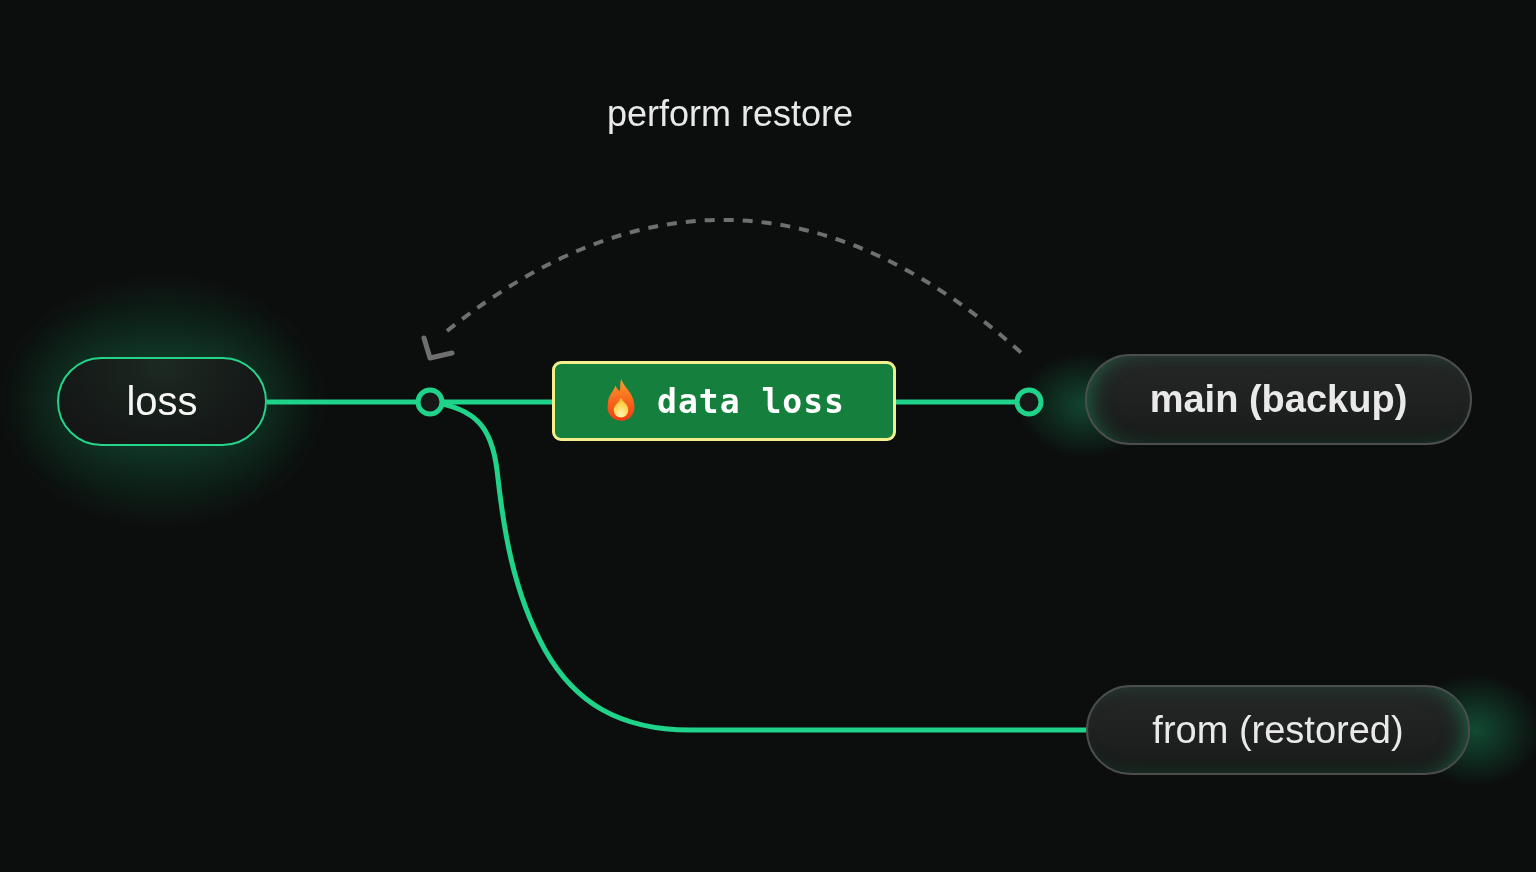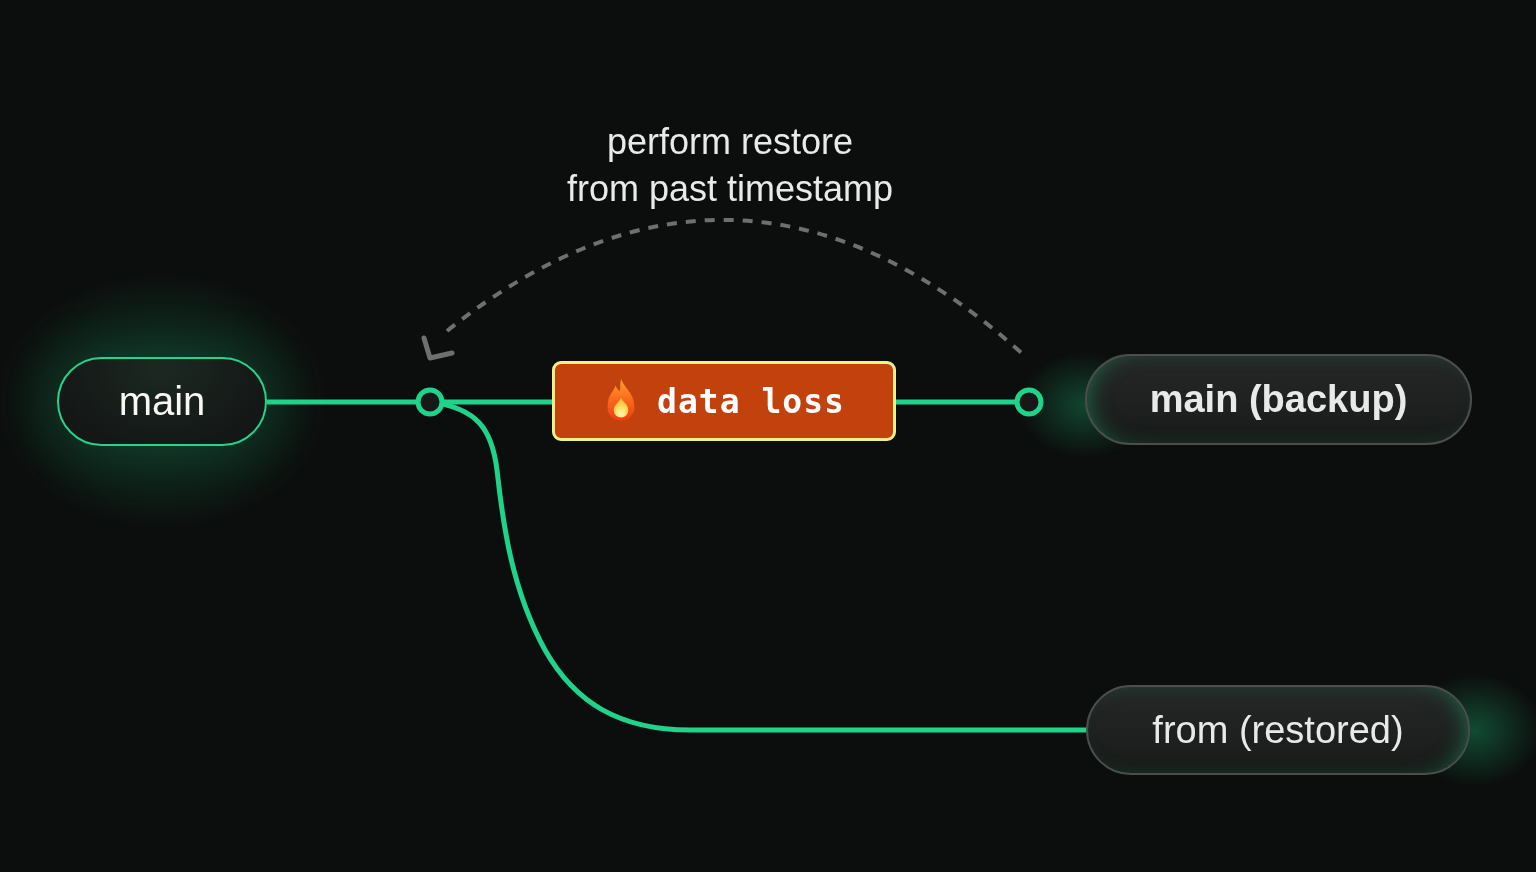--- a/index.html
+++ b/index.html
@@ -76,41 +76,41 @@
     box-shadow: inset -10px 0 26px -14px rgba(32,214,140,0.55);
     font-size: 38px;
   }
   .event-box {
     position: absolute;
     left: 552px; top: 361px;
     width: 344px; height: 80px;
     box-sizing: border-box;
     border: 3px solid #f3ef8d;
     border-radius: 9px;
-    background: #c2410c;
+    background: #15803d;
     display: flex;
     align-items: center;
     justify-content: center;
     gap: 18px;
     z-index: 3;
   }
   .event-box .event-label {
     font-family: "DejaVu Sans Mono", "Liberation Mono", monospace;
     font-weight: 700;
     font-size: 33px;
     color: #ffffff;
     letter-spacing: 1px;
   }
   .fire {
     width: 36px; height: 44px;
     display: block;
   }
   .annotation {
     position: absolute;
-    left: 730px; top: 118px;
+    left: 730px; top: 90px;
     transform: translateX(-50%);
     text-align: center;
     color: #e9e9e9;
     font-size: 36px;
     line-height: 47px;
     z-index: 3;
     white-space: nowrap;
   }
 </style>
 </head>
@@ -133,25 +133,24 @@
     <path d="M447,331 Q740,96 1027,358" stroke="#6f6f6f" stroke-width="4" stroke-dasharray="10 9" fill="none"></path>
 
     <polyline points="424,338 430,358 452,353" stroke="#6f6f6f" stroke-width="5" fill="none" stroke-linecap="round" stroke-linejoin="round"></polyline>
 
     <circle cx="430" cy="402" r="12" fill="#161917" stroke="#1fd48a" stroke-width="5"></circle>
     <circle cx="1029" cy="402" r="12" fill="#161917" stroke="#1fd48a" stroke-width="5"></circle>
   </svg>
 
   <div class="annotation">
     <div>perform restore</div>
-    <div>from past timestamp</div>
   </div>
 
   <div class="pill pill-main">
-    <span>main</span>
+    <span>loss</span>
   </div>
 
   <div class="pill pill-backup">
     <span>main (backup)</span>
   </div>
 
   <div class="pill pill-restored">
     <span>from (restored)</span>
   </div>
 

